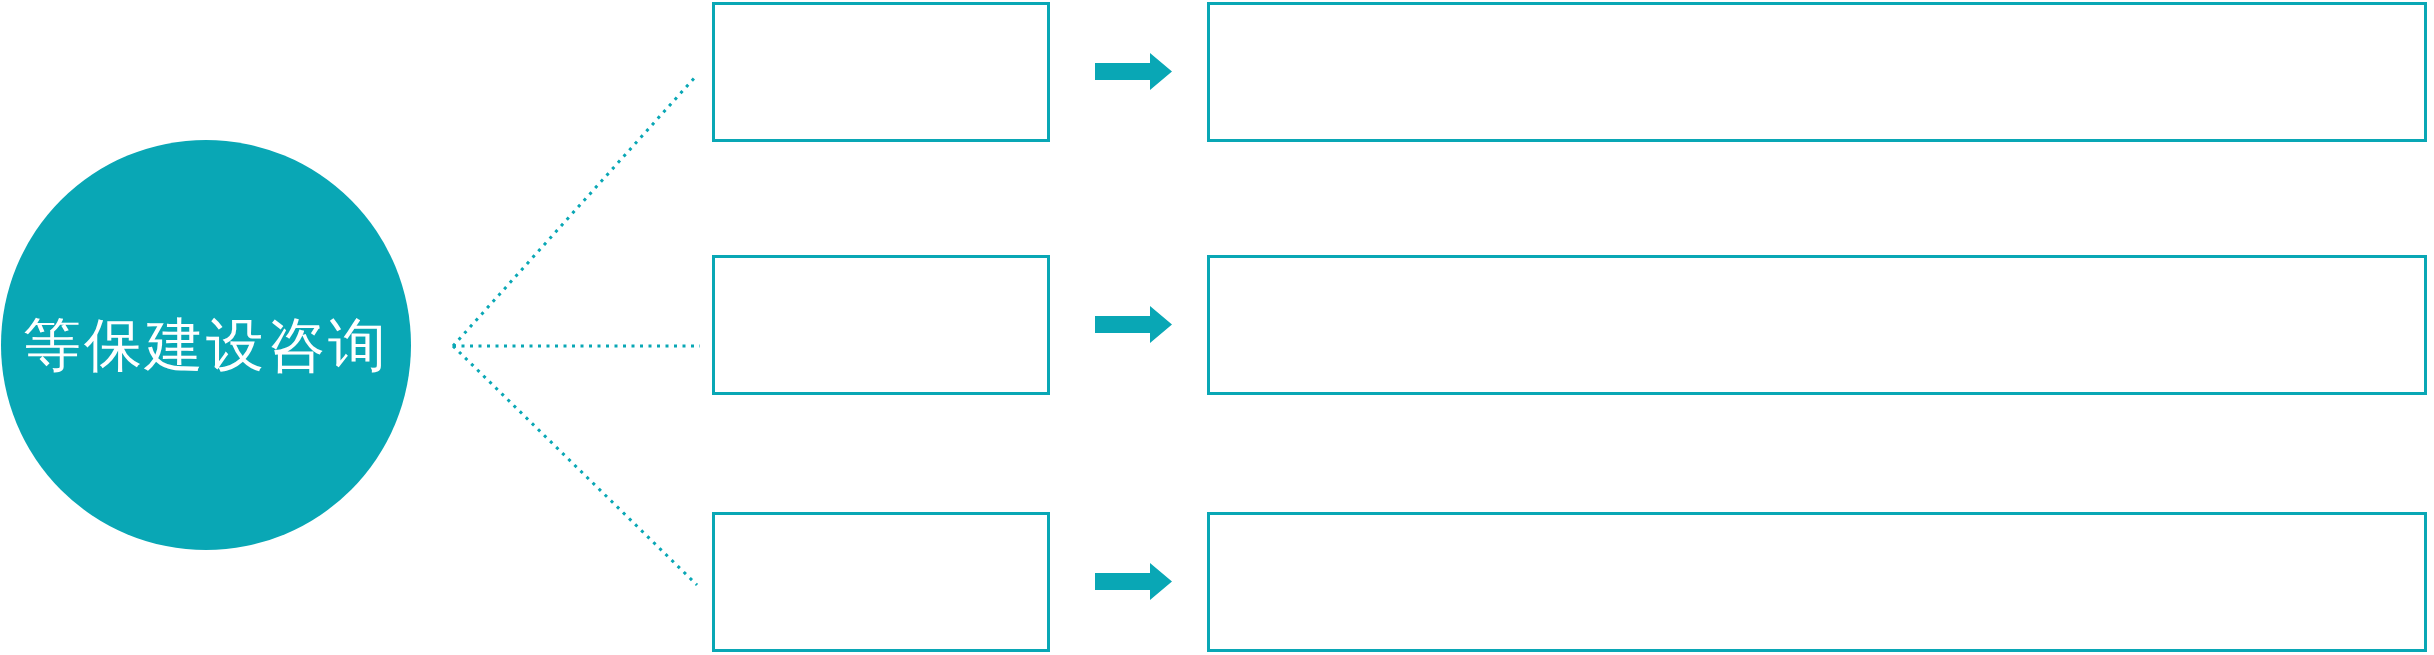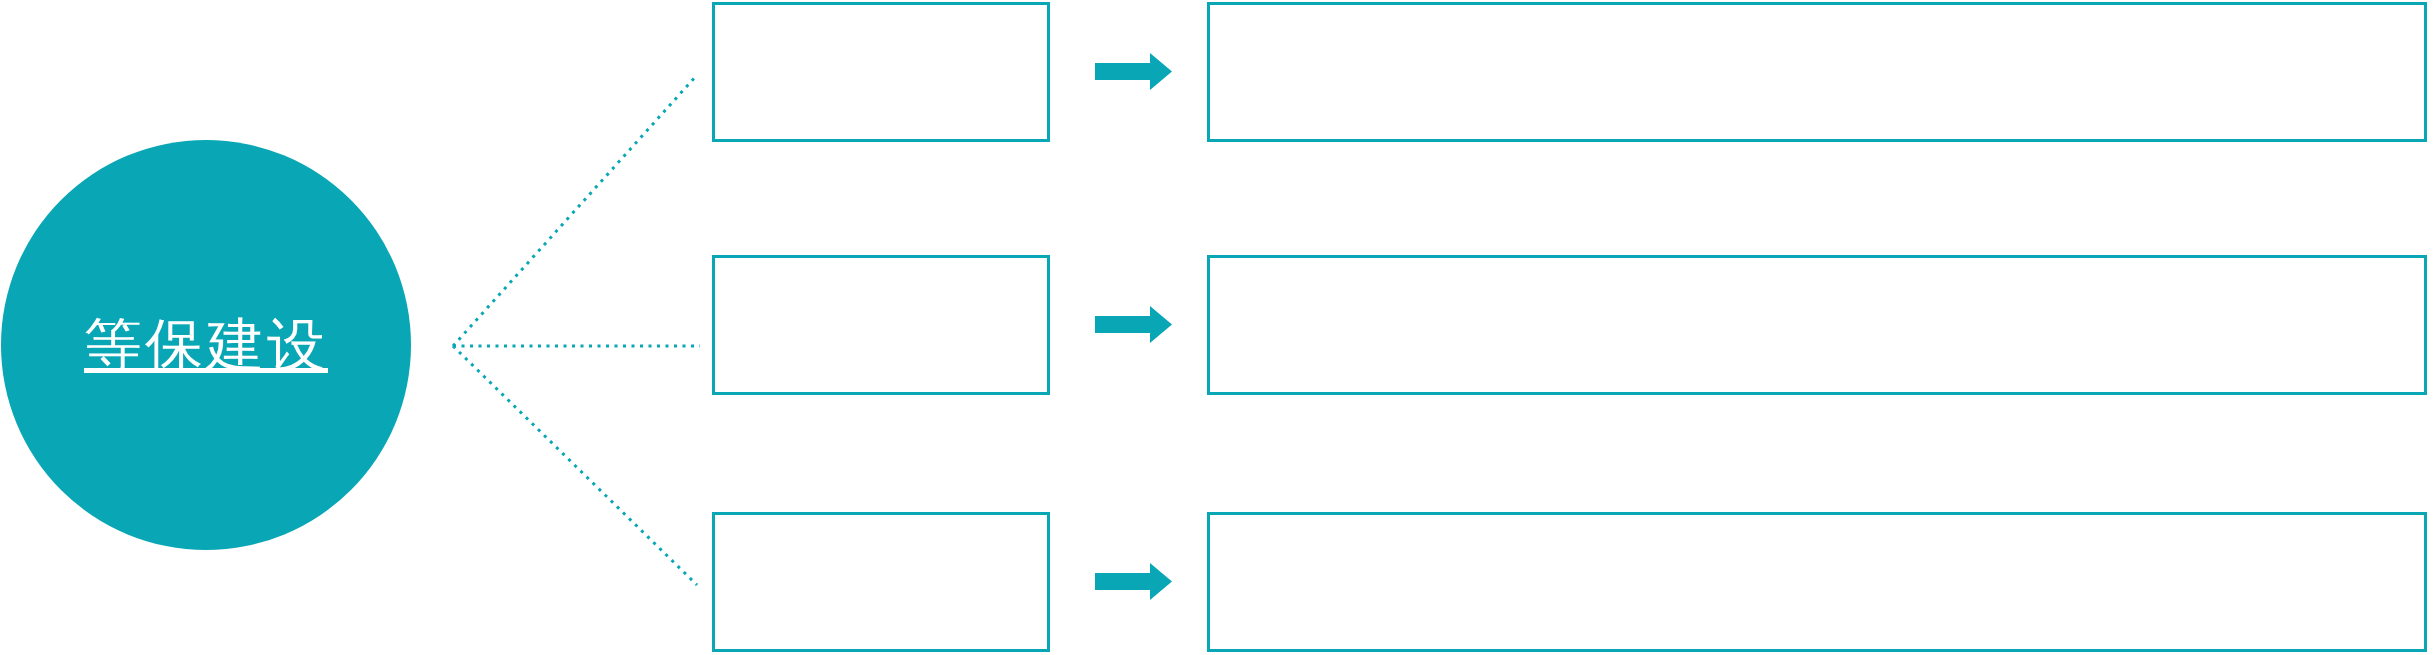--- a/index.html
+++ b/index.html
@@ -27,21 +27,20 @@
     color: var(--circle-text);
     display: flex;
     flex-direction: row;
     align-items: center;
     justify-content: center;
     text-align: center;
     font-size: 58px;
     line-height: 72px;
     letter-spacing: 3px;
     font-weight: 400;
-    text-decoration: underline;
   }
 
   
   .connectors {
     position: absolute;
     left: 0;
     top: 0;
     width: 2434px;
     height: 655px;
     pointer-events: none;
@@ -100,20 +99,21 @@
 <div class="canvas">
 
   <svg class="connectors" viewBox="0 0 2434 655">
     <line x1="453" y1="346" x2="697" y2="75"></line>
     <line x1="453" y1="346" x2="700" y2="346"></line>
     <line x1="453" y1="346" x2="697" y2="585"></line>
   </svg>
 
   <div class="topic-circle">
     <span>等保建设</span>
+    <span>咨询</span>
   </div>
 
   <div class="row row-1">
     <div class="category-box"></div>
     <svg class="arrow-icon" viewBox="0 0 77 37">
       <polygon points="0,10 55,10 55,0 77,18.5 55,37 55,27 0,27"></polygon>
     </svg>
     <div class="detail-panel"></div>
   </div>
 

